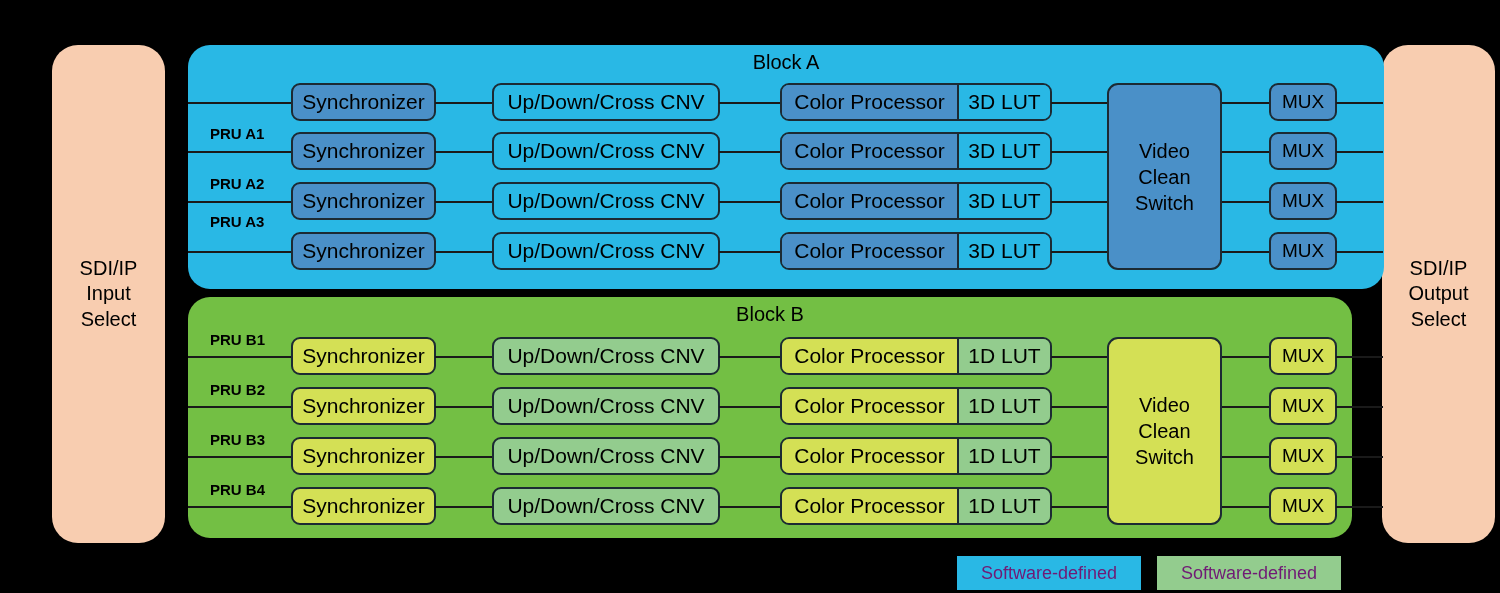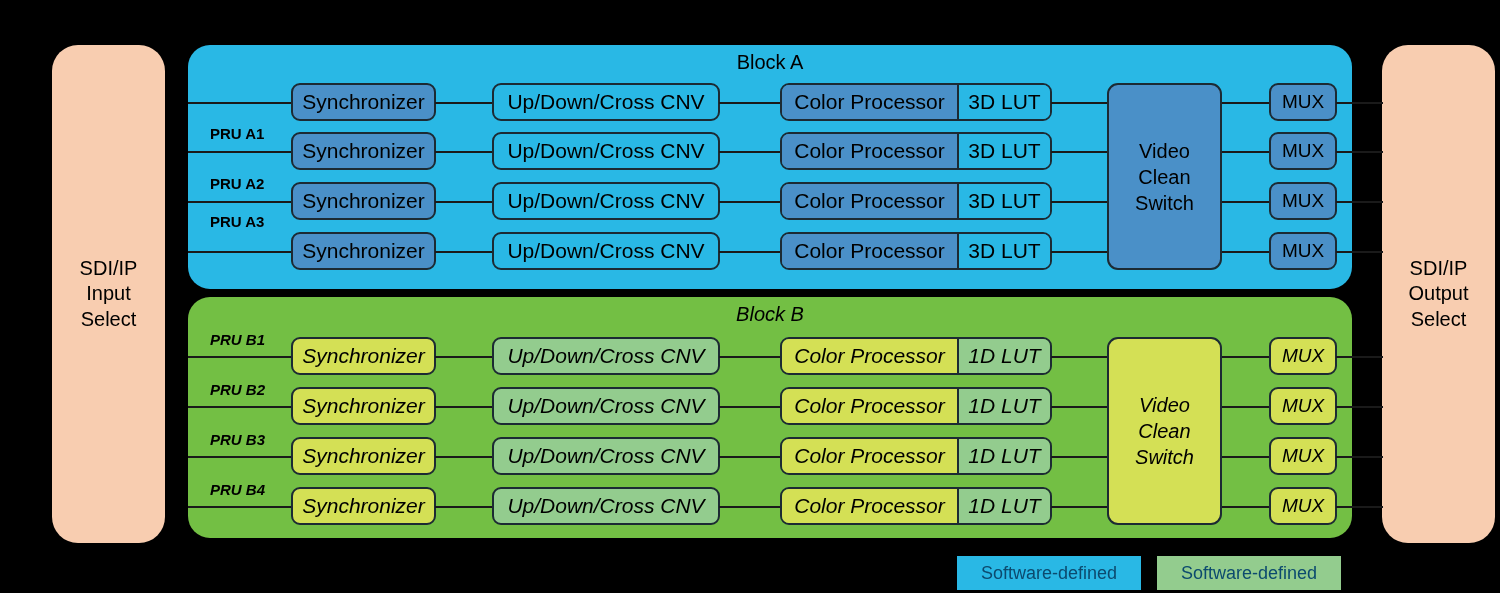--- a/index.html
+++ b/index.html
@@ -34,25 +34,25 @@
   #panel-out { left: 1382px; top: 45px; width: 113px; height: 498px; }
 
   
   .block {
     position: absolute;
     border-radius: 22px;
   }
   #block-a {
     left: 188px; top: 45px; width: 1164px; height: 244px;
     background: #29b8e5;
+    padding-left: 32px;
   }
   #block-b {
     left: 188px; top: 297px; width: 1164px; height: 241px;
     background: #73bf44;
-    font-style: italic;
   }
   .block-title {
     position: absolute;
     left: 0; right: 0; top: 6px;
     text-align: center;
     font-size: 20px;
     color: #000;
     font-weight: 400;
   }
 
@@ -130,21 +130,21 @@
     white-space: pre-line;
   }
 
   
   .legend-item {
     position: absolute;
     display: flex;
     align-items: center;
     justify-content: center;
     font-size: 18px;
-    color: #0c4a6e;
+    color: #701a75;
     height: 34px;
   }
   #legend-a { left: 957px; top: 556px; width: 184px; background: #29b8e5; }
   #legend-b { left: 1157px; top: 556px; width: 184px; background: #93cc8e; }
 </style>
 </head>
 <body>
 
 <div id="stage">
 

